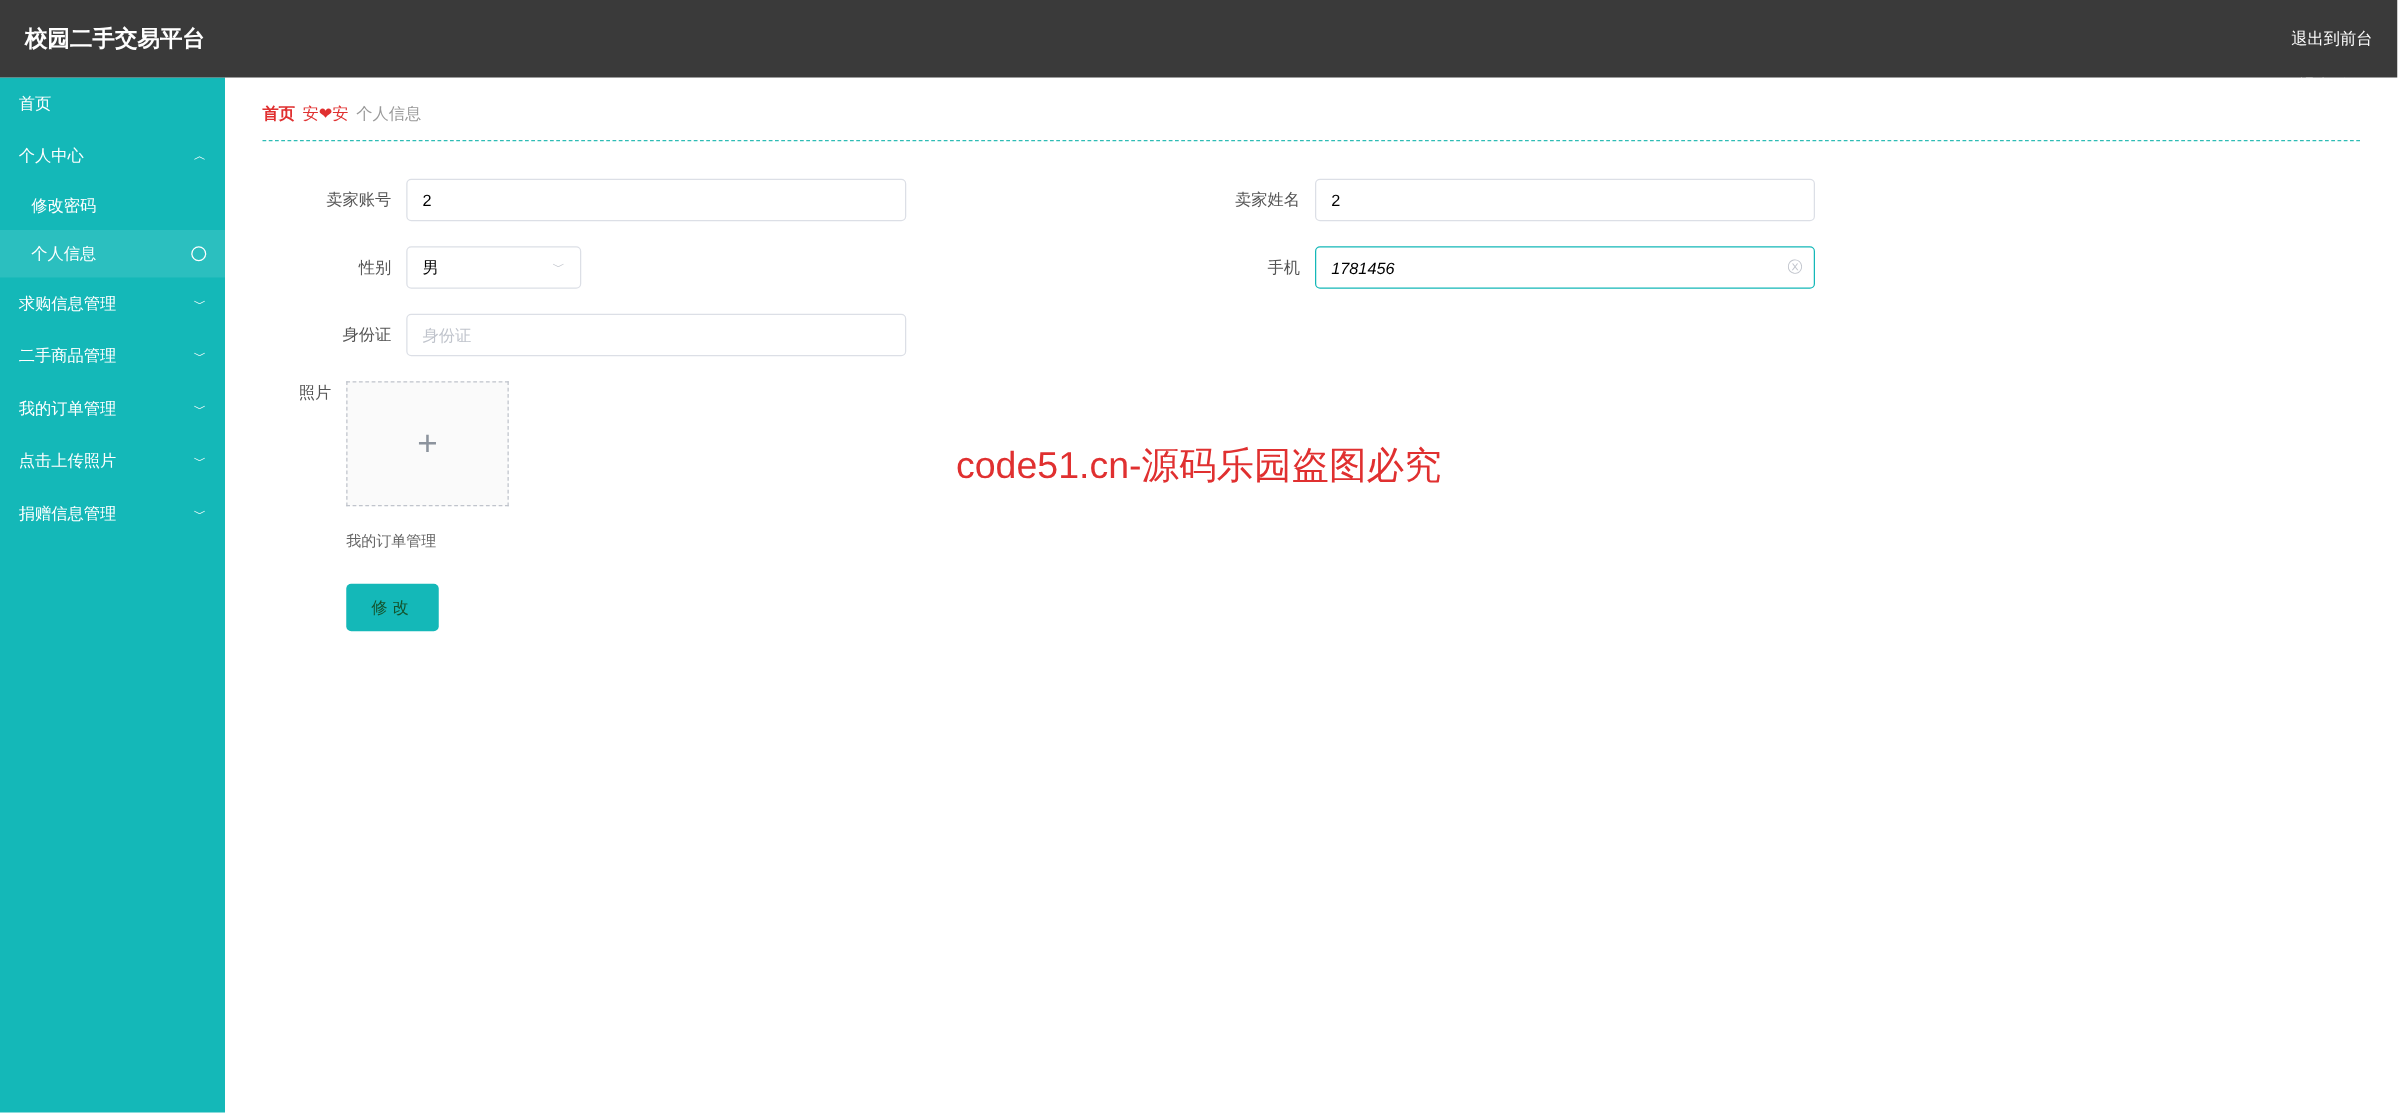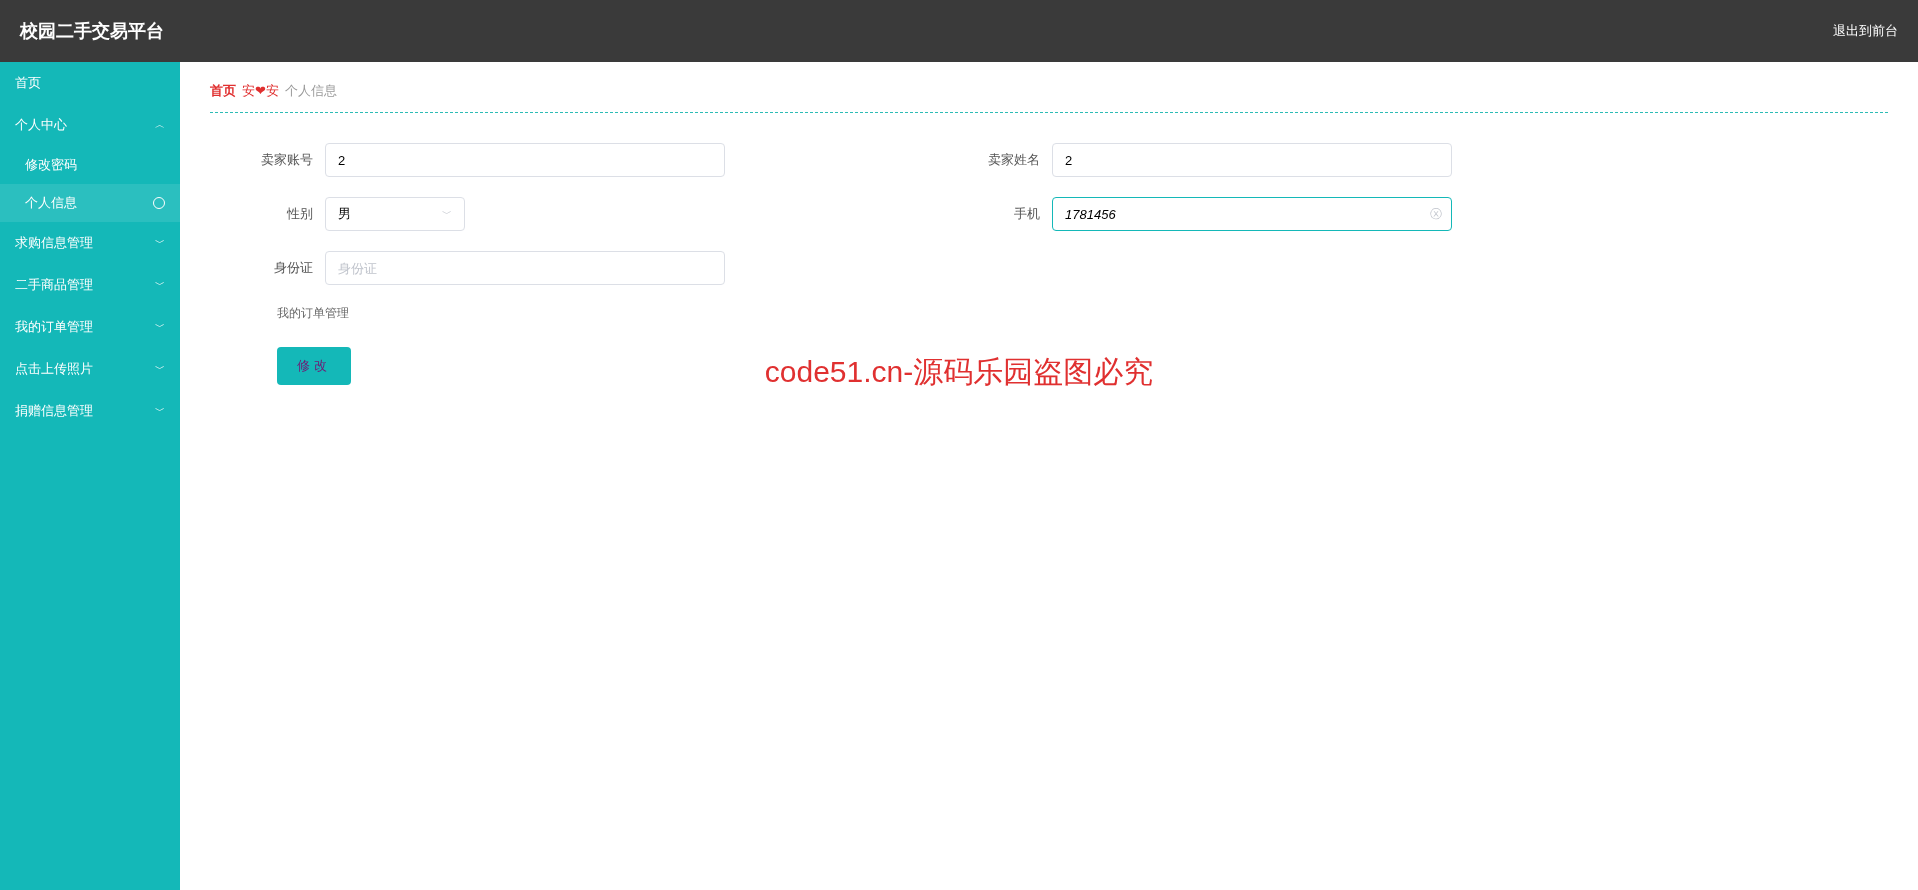--- a/index.html
+++ b/index.html
@@ -195,21 +195,21 @@
       font-weight: 300;
     }
     .photo-hint {
       font-size: 12px;
       color: #666;
       margin-top: 20px;
       margin-left: 67px;
     }
     .submit-btn {
       background: #14b8b8;
-      color: #701a75;
+      color: #14532d;
       border: none;
       border-radius: 4px;
       padding: 10px 20px;
       font-size: 13px;
       cursor: pointer;
       margin-left: 67px;
       margin-top: 25px;
       letter-spacing: 4px;
     }
     .watermark-center {
@@ -372,18 +372,24 @@
         </div>
       </div>
 
       <div class="form-row">
         <div class="form-group">
           <label class="form-label">身份证</label>
           <input class="form-input" placeholder="身份证" style="">
         </div>
       </div>
 
+      <div class="photo-group">
+        <label class="form-label">照片</label>
+        <div class="photo-upload">
+          <span class="plus-icon">+</span>
+        </div>
+      </div>
       <div class="photo-hint">我的订单管理</div>
 
       <button class="submit-btn">修改</button>
     </div>
   </div>
 </div>
 
 </body></html>

